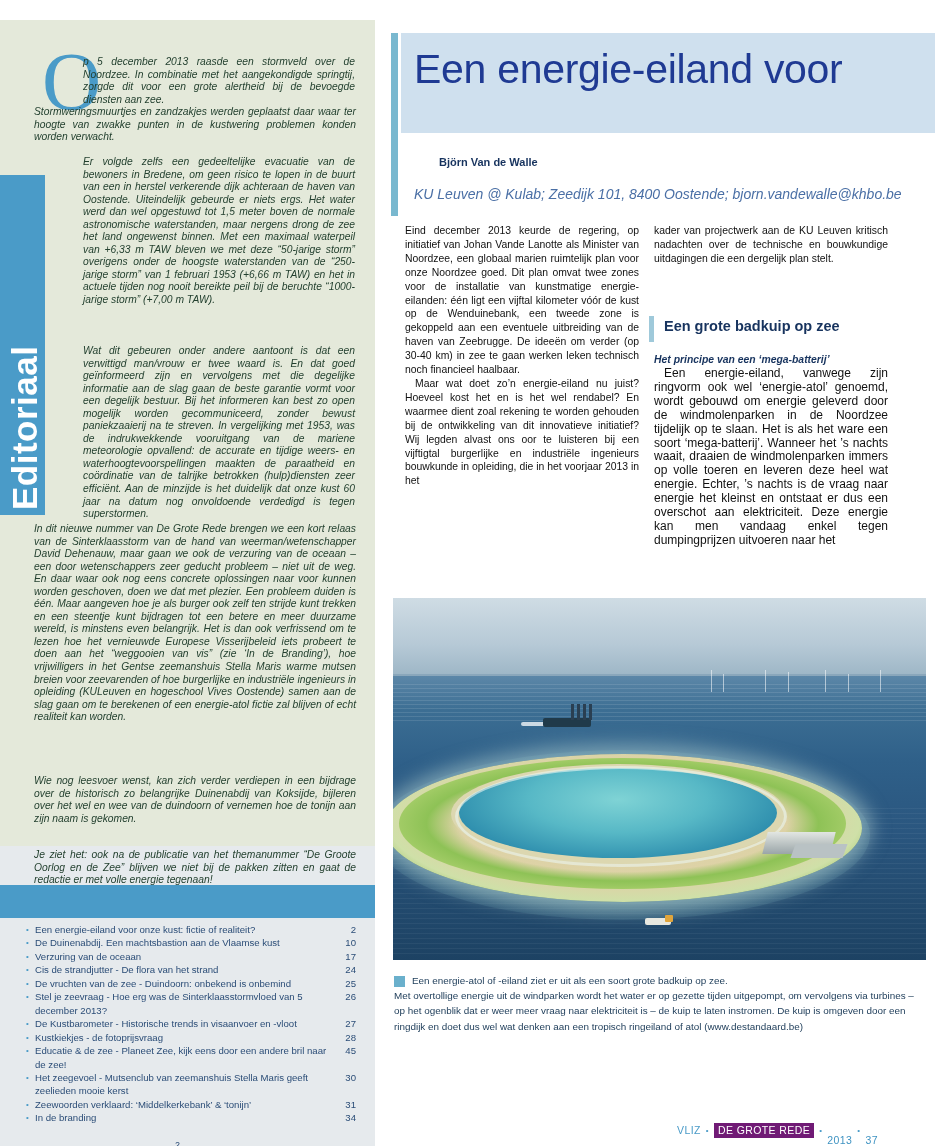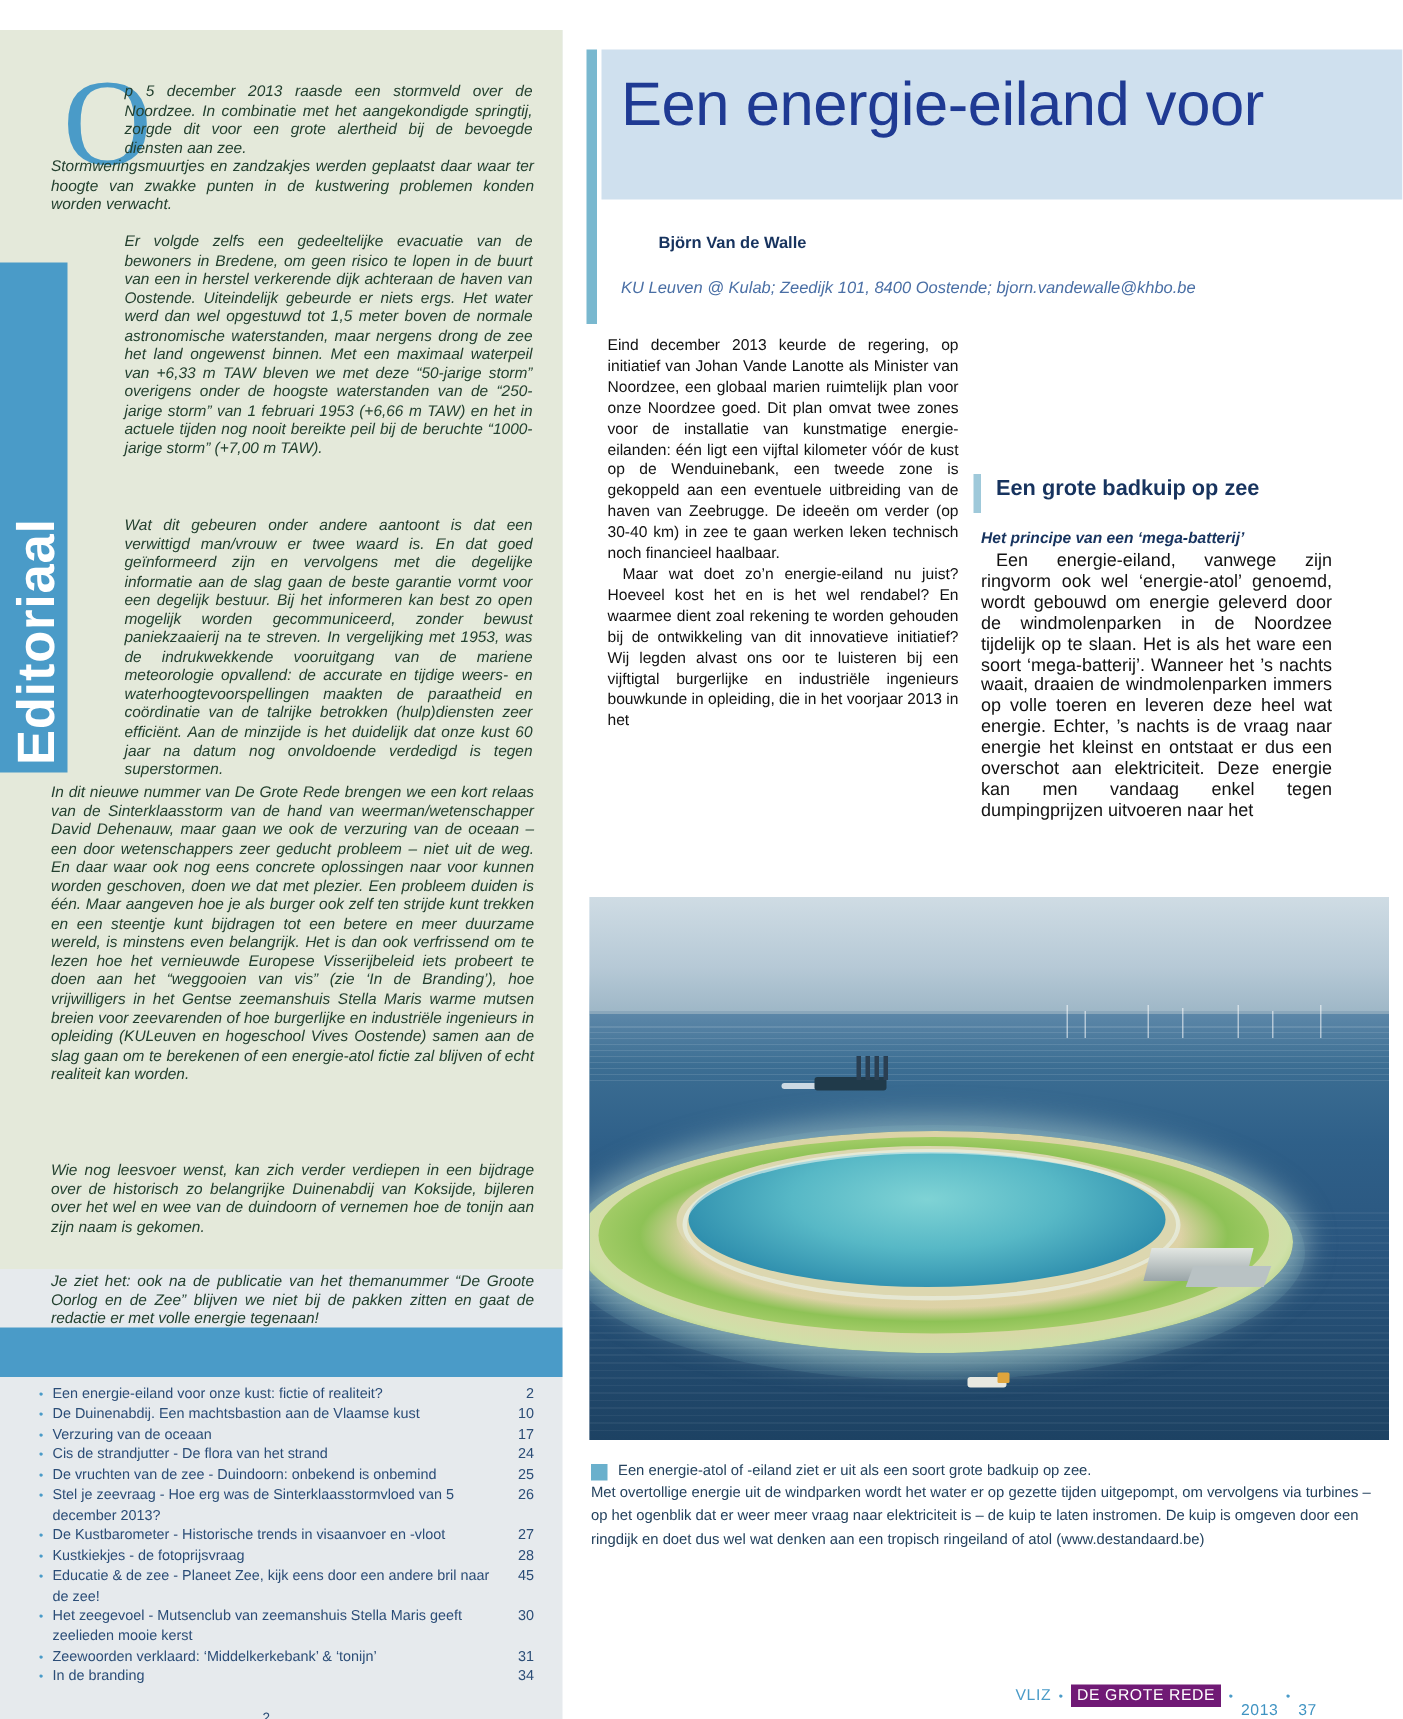--- a/index.html
+++ b/index.html
@@ -101,21 +101,21 @@
     font-weight:normal;
     letter-spacing:-0.3px;
     font-family:"Liberation Sans", sans-serif;
   }
   .author{
     position:absolute;left:414px;top:156px;
     color:#17335e;font-size:11px;font-weight:bold;padding-left:25px;
   }
   .affiliation{
     position:absolute;left:414px;top:186px;width:520px;
-    color:#4a6fa5;font-size:11px;font-style:italic;
+    color:#4a6fa5;font-size:14px;font-style:italic;
   }
 
   .col{
     position:absolute;
     color:#111111;
     font-size:10.4px;
     line-height:13.9px;
     text-align:justify;
     font-family:"Liberation Sans", sans-serif;
   }
@@ -326,20 +326,23 @@
   <div class="headline">Een energie-eiland voor</div>
 
   <div class="author">Björn Van de Walle</div>
   <div class="affiliation">KU Leuven @ Kulab; Zeedijk 101, 8400 Oostende; bjorn.vandewalle@khbo.be</div>
 
   <div class="col col-left">
     <p>Eind december 2013 keurde de regering, op initiatief van Johan Vande Lanotte als Minister van Noordzee, een globaal marien ruimtelijk plan voor onze Noordzee goed. Dit plan omvat twee zones voor de installatie van kunstmatige energie-eilanden: één ligt een vijftal kilometer vóór de kust op de Wenduinebank, een tweede zone is gekoppeld aan een eventuele uitbreiding van de haven van Zeebrugge. De ideeën om verder (op 30-40 km) in zee te gaan werken leken technisch noch financieel haalbaar.</p>
     <p>Maar wat doet zo’n energie-eiland nu juist? Hoeveel kost het en is het wel rendabel? En waarmee dient zoal rekening te worden gehouden bij de ontwikkeling van dit innovatieve initiatief? Wij legden alvast ons oor te luisteren bij een vijftigtal burgerlijke en industriële ingenieurs bouwkunde in opleiding, die in het voorjaar 2013 in het</p>
   </div>
 
+  <div class="col col-right">
+    <p>kader van projectwerk aan de KU Leuven kritisch nadachten over de technische en bouwkundige uitdagingen die een dergelijk plan stelt.</p>
+  </div>
 
   <div class="sub-accent"></div>
   <div class="subhead">Een grote badkuip op zee</div>
   <div class="subsub">Het principe van een ‘mega-batterij’</div>
 
   <div class="col-right-2">
     <p>Een energie-eiland, vanwege zijn ringvorm ook wel ‘energie-atol’ genoemd, wordt gebouwd om energie geleverd door de windmolenparken in de Noordzee tijdelijk op te slaan. Het is als het ware een soort ‘mega-batterij’. Wanneer het ’s nachts waait, draaien de windmolenparken immers op volle toeren en leveren deze heel wat energie. Echter, ’s nachts is de vraag naar energie het kleinst en ontstaat er dus een overschot aan elektriciteit. Deze energie kan men vandaag enkel tegen dumpingprijzen uitvoeren naar het</p>
   </div>
 
   <div class="photo">

